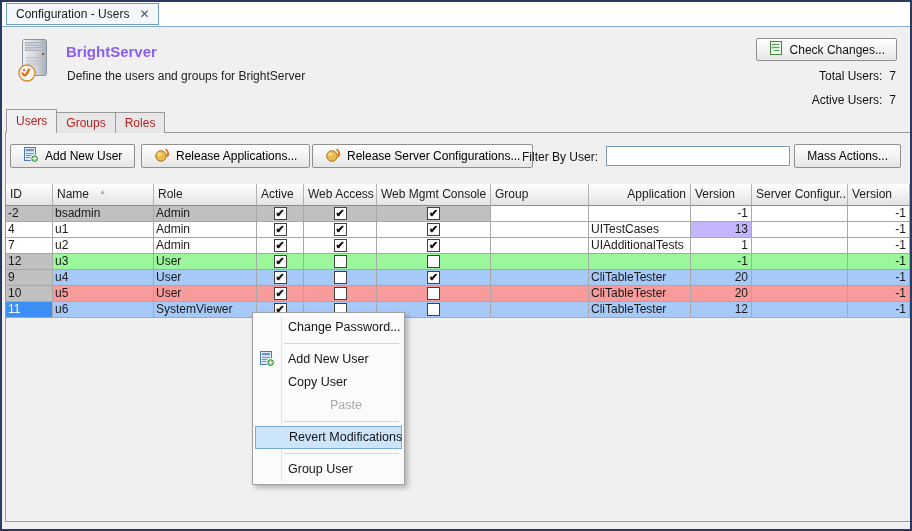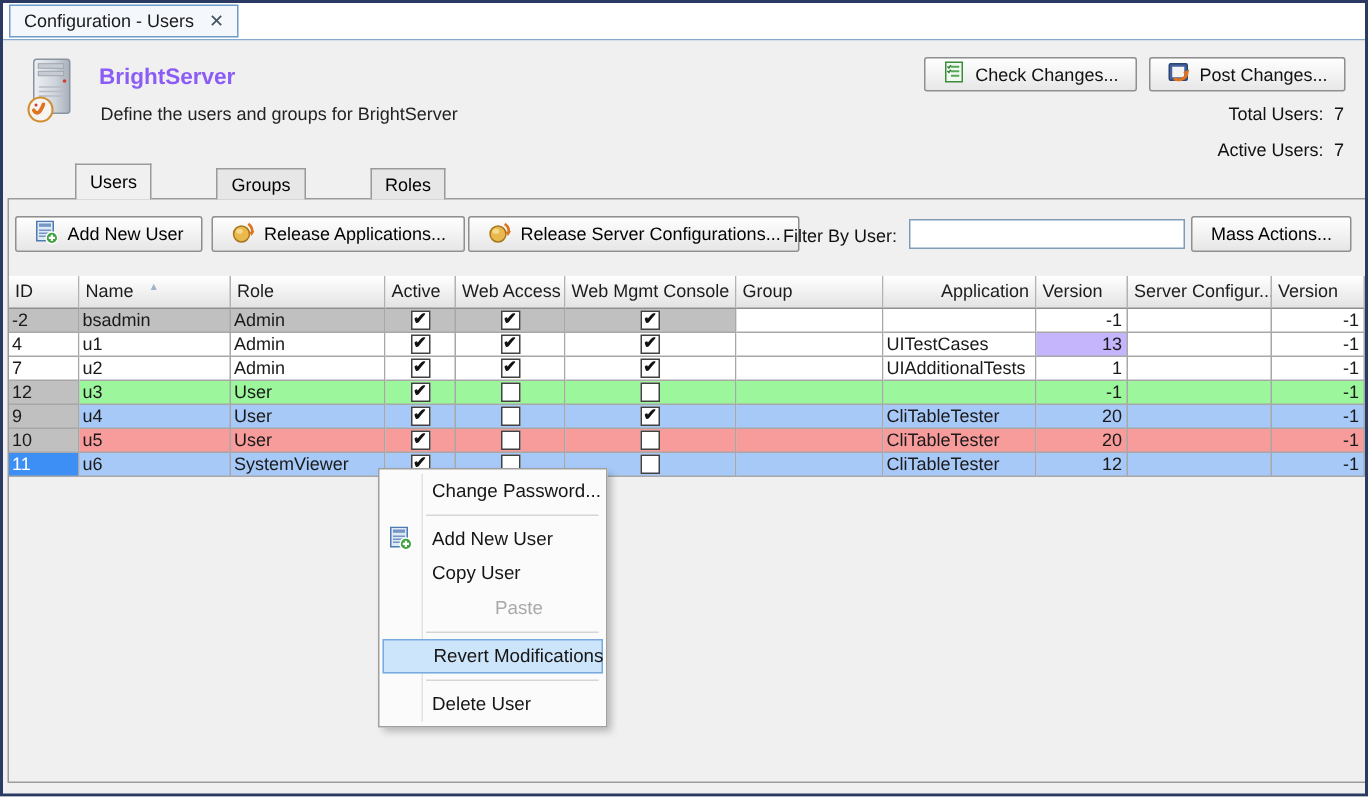--- a/index.html
+++ b/index.html
@@ -21,21 +21,21 @@
   .hdr-buttons{position:absolute;top:11px;right:13px;display:flex;gap:8px;}
   .btn{height:23px;box-sizing:border-box;display:inline-flex;align-items:center;gap:6px;padding:0 11px;
     background:linear-gradient(#ffffff,#e7e7e7);border:1px solid #8f8f8f;border-radius:2px;font-size:12px;color:#111;}
   .stat{position:absolute;right:14px;white-space:nowrap;font-size:12px;color:#111;}
   .stat .v{margin-left:7px;}
   .stat1{top:42px;} .stat2{top:66px;}
 
   
   .view-tabs{position:absolute;left:4px;top:107px;height:24px;display:flex;align-items:flex-end;z-index:3;}
   .vtab{box-sizing:border-box;border:1px solid #9a9a9a;border-bottom:none;padding:0 9px;line-height:20px;height:21px;
-    background:#e7e7e7;margin-right:-1px;color:#000000;margin-left:44px;}
+    background:#e7e7e7;margin-right:-1px;color:#b91c1c;}
   .vtab.active{height:24px;line-height:23px;background:#f0f0f0;position:relative;z-index:4;}
 
   
   .panel{position:absolute;left:3px;top:130px;width:906px;height:390px;box-sizing:border-box;
     border:1px solid #9a9a9a;background:#f0f0f0;}
 
   
   .tb-btn{position:absolute;top:11px;height:24px;box-sizing:border-box;display:inline-flex;align-items:center;gap:6px;
     padding:0 12px;background:linear-gradient(#ffffff,#e6e6e6);border:1px solid #8f8f8f;border-radius:2px;font-size:12px;}
   .tb-add{left:4px;}
@@ -116,31 +116,20 @@
             <rect x="2.5" y="1.5" width="11" height="13" fill="#f0faf0" stroke="#3c8c3c"></rect>
             <line x1="6" y1="4.5" x2="11.5" y2="4.5" stroke="#57a857" stroke-width="1.2"></line>
             <line x1="6" y1="7.5" x2="11.5" y2="7.5" stroke="#57a857" stroke-width="1.2"></line>
             <line x1="6" y1="10.5" x2="11.5" y2="10.5" stroke="#57a857" stroke-width="1.2"></line>
             <path d="M3.6 4.3 l1 1 1.3-1.8" fill="none" stroke="#2e7d2e" stroke-width="1"></path>
             <path d="M3.6 7.3 l1 1 1.3-1.8" fill="none" stroke="#2e7d2e" stroke-width="1"></path>
           </svg>
         </span>
         <span>Check Changes...</span>
       </button>
-      <button class="btn">
-        <span>
-          <svg width="16" height="16" viewBox="0 0 16 16">
-            <rect x="1.5" y="2.5" width="12" height="11" rx="1" fill="#44639e" stroke="#2c4570"></rect>
-            <rect x="3.5" y="4.5" width="8" height="7" fill="#f4f4f4"></rect>
-            <path d="M4.5 12.5 C8 14 12 13 13.2 9.5" fill="none" stroke="#e0731d" stroke-width="2"></path>
-            <path d="M14.8 6.2 L13.9 11 L10.8 8.4 Z" fill="#e0731d"></path>
-          </svg>
-        </span>
-        <span>Post Changes...</span>
-      </button>
     </div>
 
     <div class="stat stat1">
       <span>Total Users:</span><span class="v">7</span>
     </div>
     <div class="stat stat2">
       <span>Active Users:</span><span class="v">7</span>
     </div>
   </div>
 
@@ -363,16 +352,16 @@
     <line x1="3" y1="10.5" x2="11" y2="10.5" stroke="#7396c4" stroke-width="1"></line>
     <circle cx="11.6" cy="11.6" r="3.9" fill="#3fa33f" stroke="#ffffff"></circle>
     <path d="M11.6 9.5 v4.2 M9.5 11.6 h4.2" stroke="#ffffff" stroke-width="1.5"></path>
   </svg>
 </span><span>Add New User</span></div>
       <div class="mi"><span>Copy User</span></div>
       <div class="mi disabled"><span>Paste</span></div>
       <div class="msep"></div>
       <div class="mi hl"><span>Revert Modifications</span></div>
       <div class="msep"></div>
-      <div class="mi"><span>Delete User</span></div>
+      <div class="mi"><span>Group User</span></div>
     </div>
 
 </div>
 
 </body></html>

